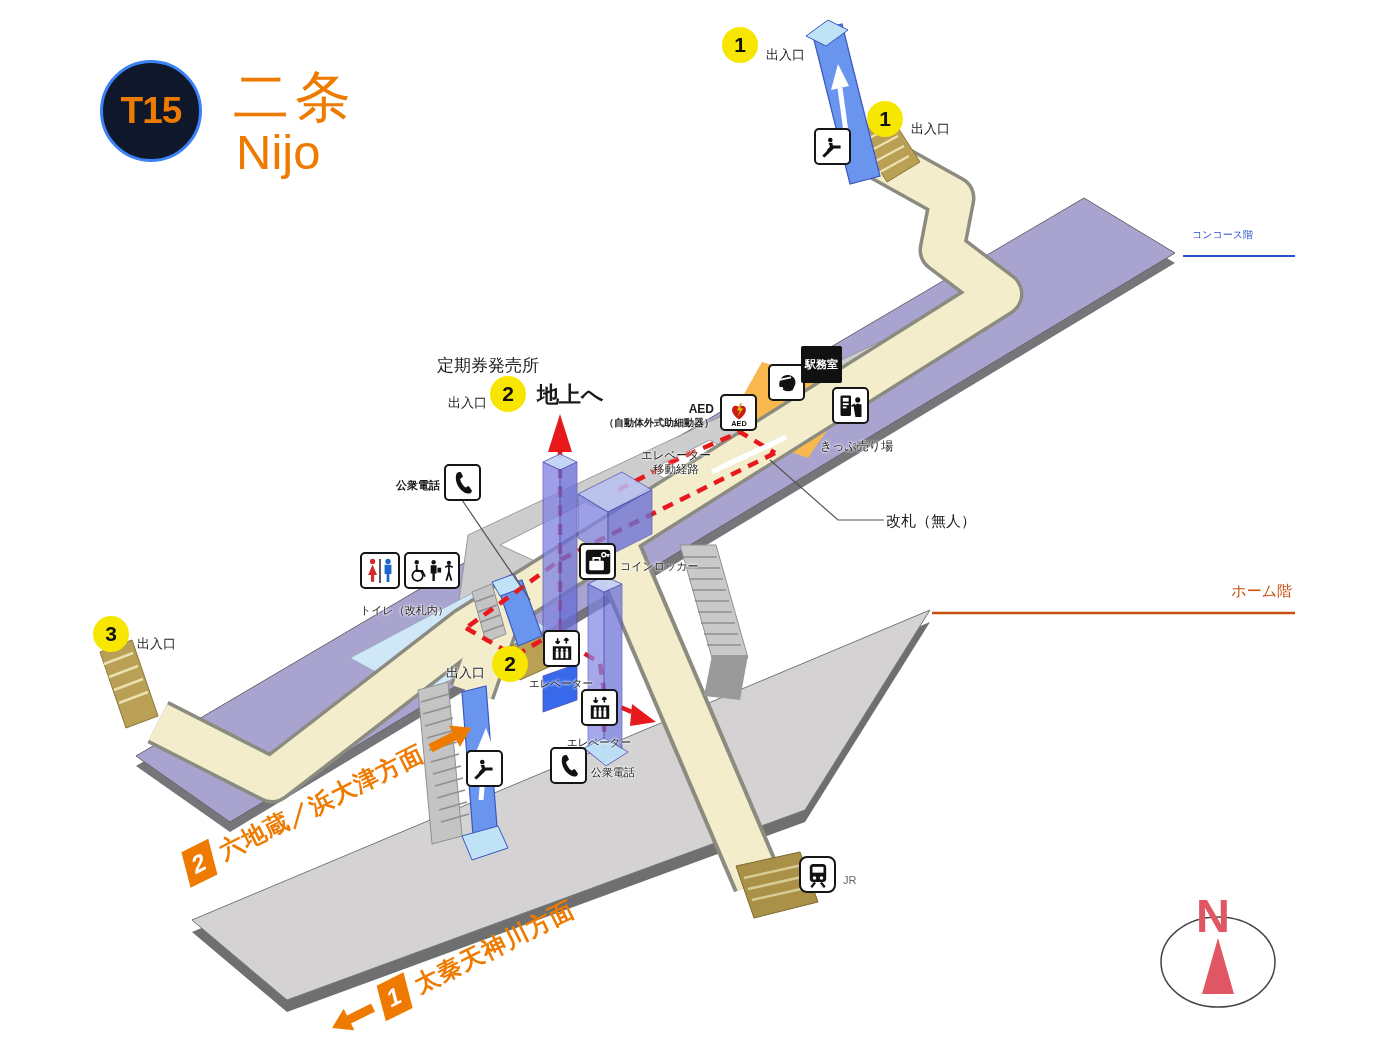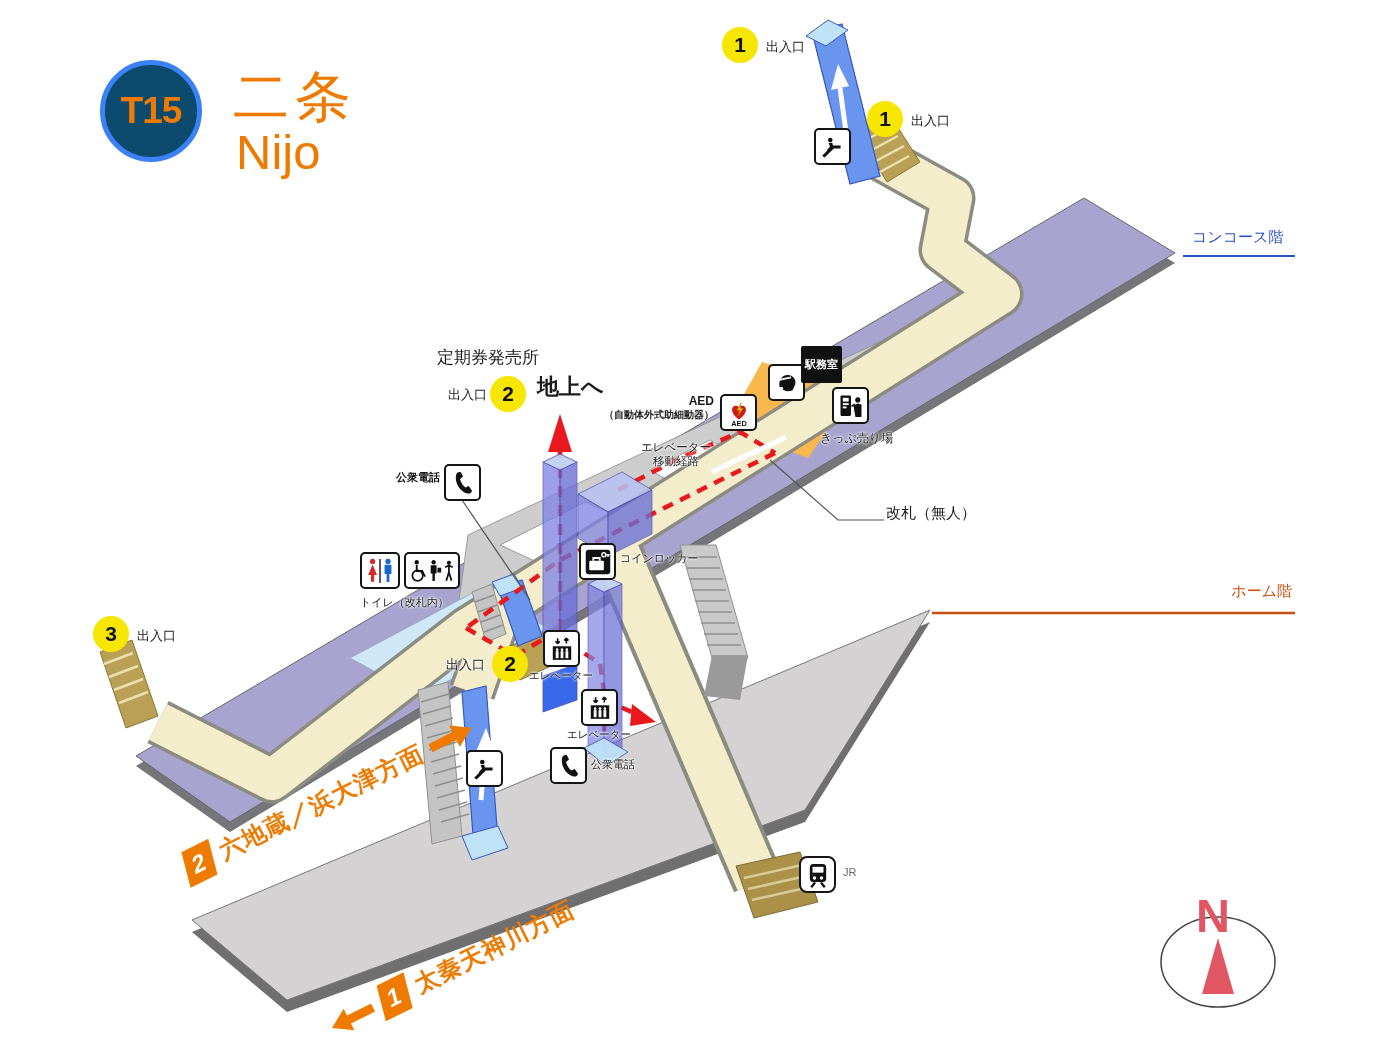--- a/index.html
+++ b/index.html
@@ -1,35 +1,35 @@
 <!DOCTYPE html>
 <html><head>
 <meta charset="utf-8">
 <style>
   html,body{margin:0;padding:0;background:#fff;}
   #stage{position:relative;width:1400px;height:1050px;background:#fff;overflow:hidden;
          font-family:"Liberation Sans","DejaVu Sans",sans-serif;}
   #scene{position:absolute;left:0;top:0;z-index:1;}
   .lbl{position:absolute;z-index:6;color:#1a1a1a;font-size:13px;font-weight:500;white-space:nowrap;
-       text-shadow:0 0 3px #fff,0 0 3px #fff,0 0 2px #fff;}
+       text-shadow:0 0 3px #fff,0 0 3px #fff,0 0 2px #fff;margin-top:8px;}
   .exit-circle{position:absolute;z-index:7;width:36px;height:36px;border-radius:50%;background:#f7e600;
        display:flex;align-items:center;justify-content:center;font-size:21px;font-weight:bold;color:#111;}
   .icon-box{position:absolute;z-index:7;width:37px;height:37px;background:#fff;border:2.5px solid #151515;
        border-radius:5px;display:flex;align-items:center;justify-content:center;box-sizing:border-box;}
   .icon-box svg{display:block;}
   
-  #line-badge{position:absolute;left:100px;top:60px;width:102px;height:102px;border:5px solid #3b82f6;
-       border-radius:50%;background:#0c4a6e;display:flex;align-items:center;justify-content:center;
+  #line-badge{position:absolute;left:100px;top:60px;width:102px;height:102px;border:3px solid #3b82f6;
+       border-radius:50%;background:#0f172a;display:flex;align-items:center;justify-content:center;
        z-index:7;box-sizing:border-box;}
   #line-badge span{color:#ef7a00;font-size:37px;font-weight:bold;letter-spacing:-1px;}
   #station-ja{position:absolute;left:233px;top:60px;font-size:56px;font-weight:normal;color:#ef7a00;
        letter-spacing:6px;z-index:7;}
   #station-en{position:absolute;left:236px;top:124px;font-size:49px;color:#ef7a00;z-index:7;}
   
-  .floor-blue{position:absolute;left:1192px;top:228px;font-size:15px;color:#2a52c8;z-index:7;}
+  .floor-blue{position:absolute;left:1192px;top:228px;font-size:10px;color:#2a52c8;z-index:7;}
   .floor-orange{position:absolute;left:1152px;top:582px;width:140px;text-align:right;font-size:15px;color:#c8500f;z-index:7;}
   
   .big-lbl{font-size:22px;font-weight:bold;}
   .office-badge{position:absolute;z-index:8;background:#111;color:#fff;font-size:11px;font-weight:bold;
        padding:11px 4px;border-radius:2px;margin-left:31px;}
   .sub-lbl{font-size:10px;font-weight:400;}
   
   .dir{position:absolute;z-index:8;display:flex;align-items:center;gap:9px;color:#ef7a00;
        font-size:24px;font-weight:bold;white-space:nowrap;transform-origin:0 50%;letter-spacing:1px;}
   .dir .numbox{display:inline-flex;align-items:center;justify-content:center;width:30px;height:36px;

